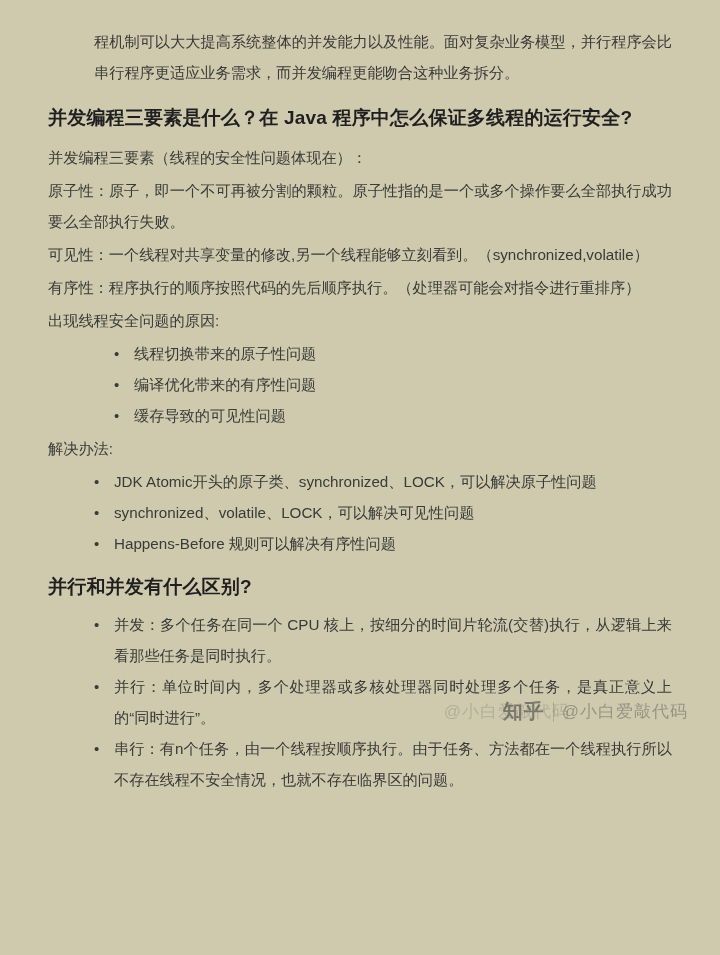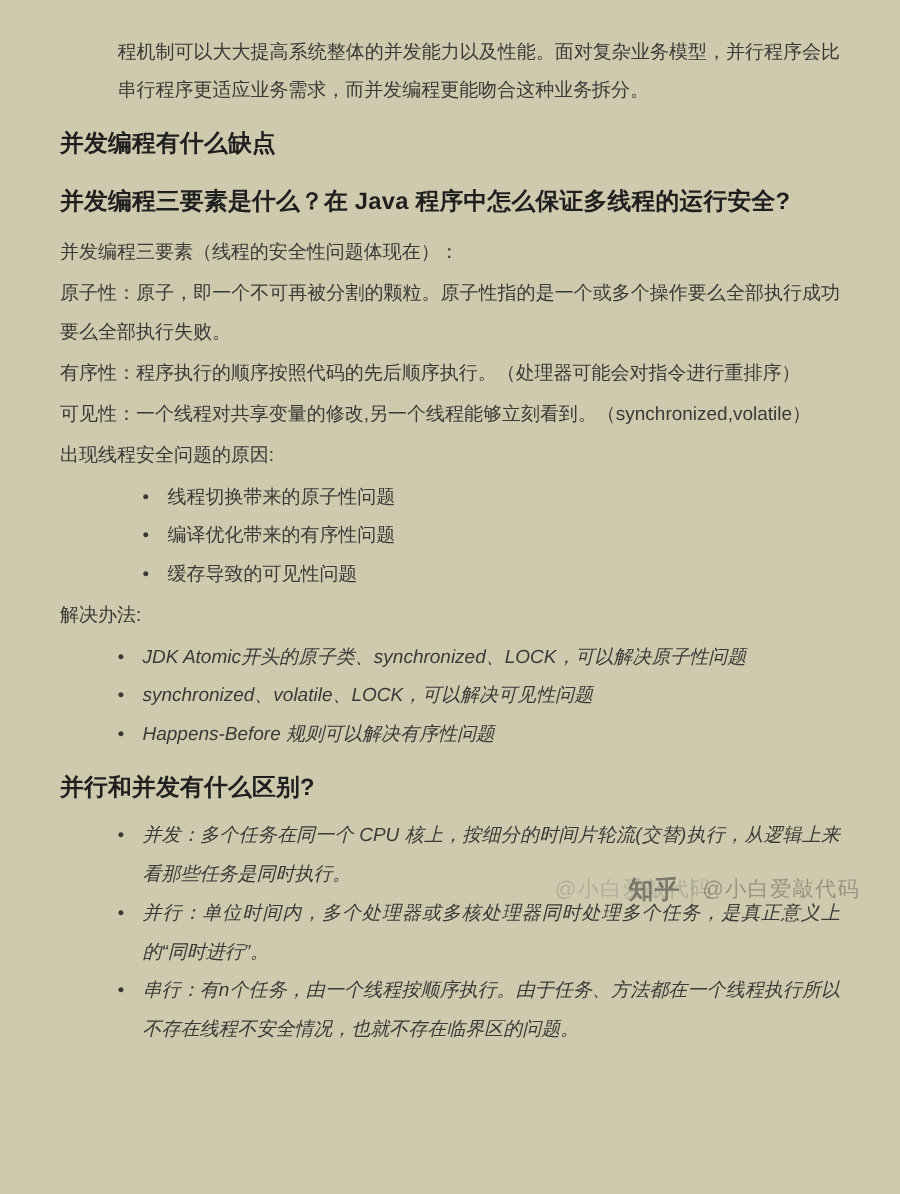--- a/index.html
+++ b/index.html
@@ -47,21 +47,20 @@
   .tight {
     margin-bottom: 0;
   }
   ul {
     margin: 2px 0 2px 0;
     padding-left: 86px;
     list-style: none;
   }
   ul.tightlist {
     padding-left: 66px;
-    font-style: italic;
   }
   li {
     font-size: 15.2px;
     line-height: 31px;
     color: #3a3a38;
     position: relative;
     text-align: justify;
   }
   li::before {
     content: "\2022";
@@ -111,27 +110,26 @@
     letter-spacing: 1px;
   }
 </style>
 </head>
 <body>
 
 <div class="page">
 
   <p class="para indent">程机制可以大大提高系统整体的并发能力以及性能。面对复杂业务模型，并行程序会比串行程序更适应业务需求，而并发编程更能吻合这种业务拆分。</p>
 
-  <h2 class="h2">并发编程有什么缺点</h2>
 
   <h2 class="h2 two-line">并发编程三要素是什么？在 Java 程序中怎么保证多线程的运行安全?</h2>
   <p class="para">并发编程三要素（线程的安全性问题体现在）：</p>
   <p class="para">原子性：原子，即一个不可再被分割的颗粒。原子性指的是一个或多个操作要么全部执行成功要么全部执行失败。</p>
+  <p class="para">可见性：一个线程对共享变量的修改,另一个线程能够立刻看到。（synchronized,volatile）</p>
   <p class="para">有序性：程序执行的顺序按照代码的先后顺序执行。（处理器可能会对指令进行重排序）</p>
-  <p class="para">可见性：一个线程对共享变量的修改,另一个线程能够立刻看到。（synchronized,volatile）</p>
   <p class="para tight">出现线程安全问题的原因:</p>
 
   <ul>
     <li>线程切换带来的原子性问题</li>
     <li>编译优化带来的有序性问题</li>
     <li>缓存导致的可见性问题</li>
   </ul>
 
   <p class="para tight">解决办法:</p>
 

